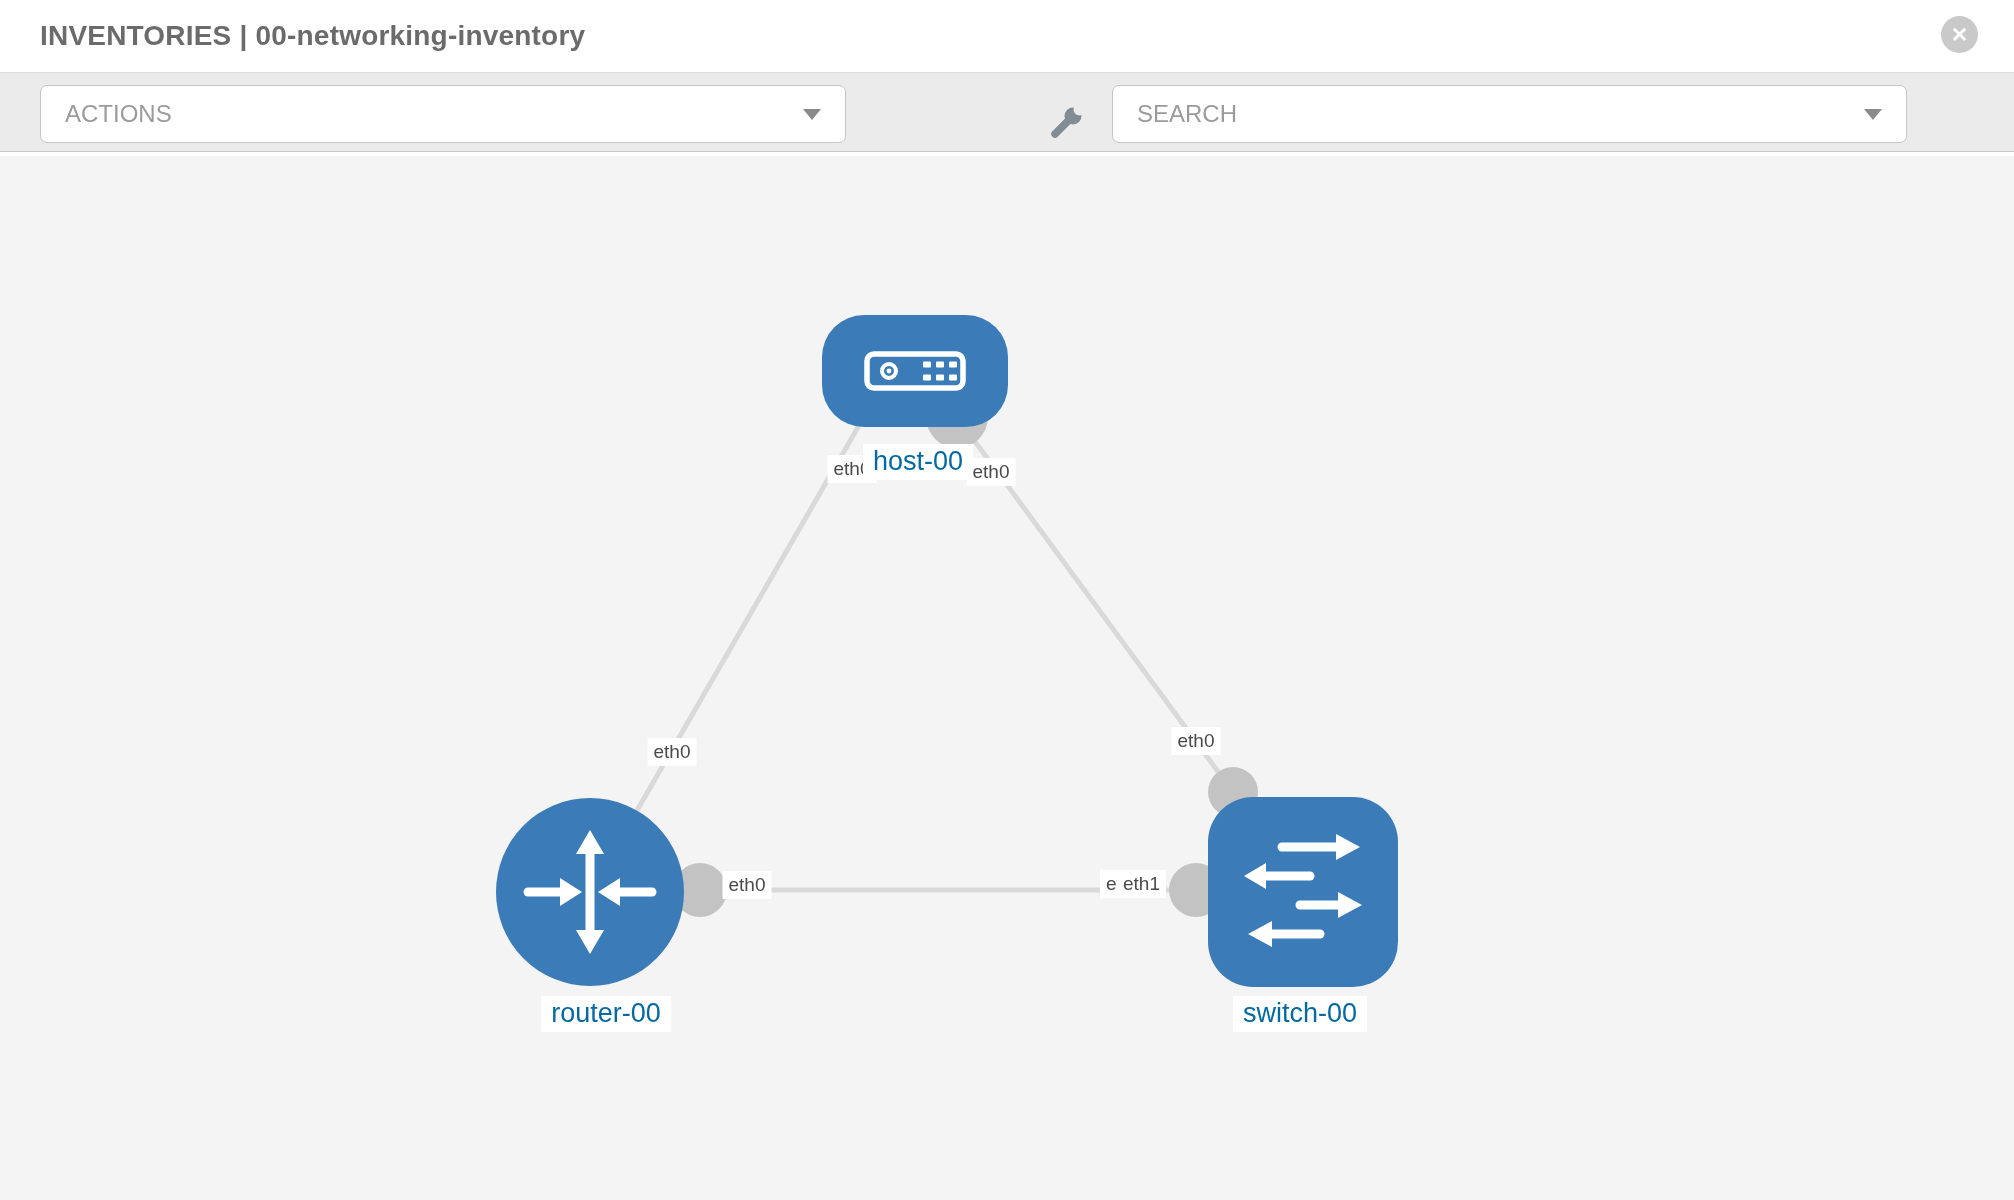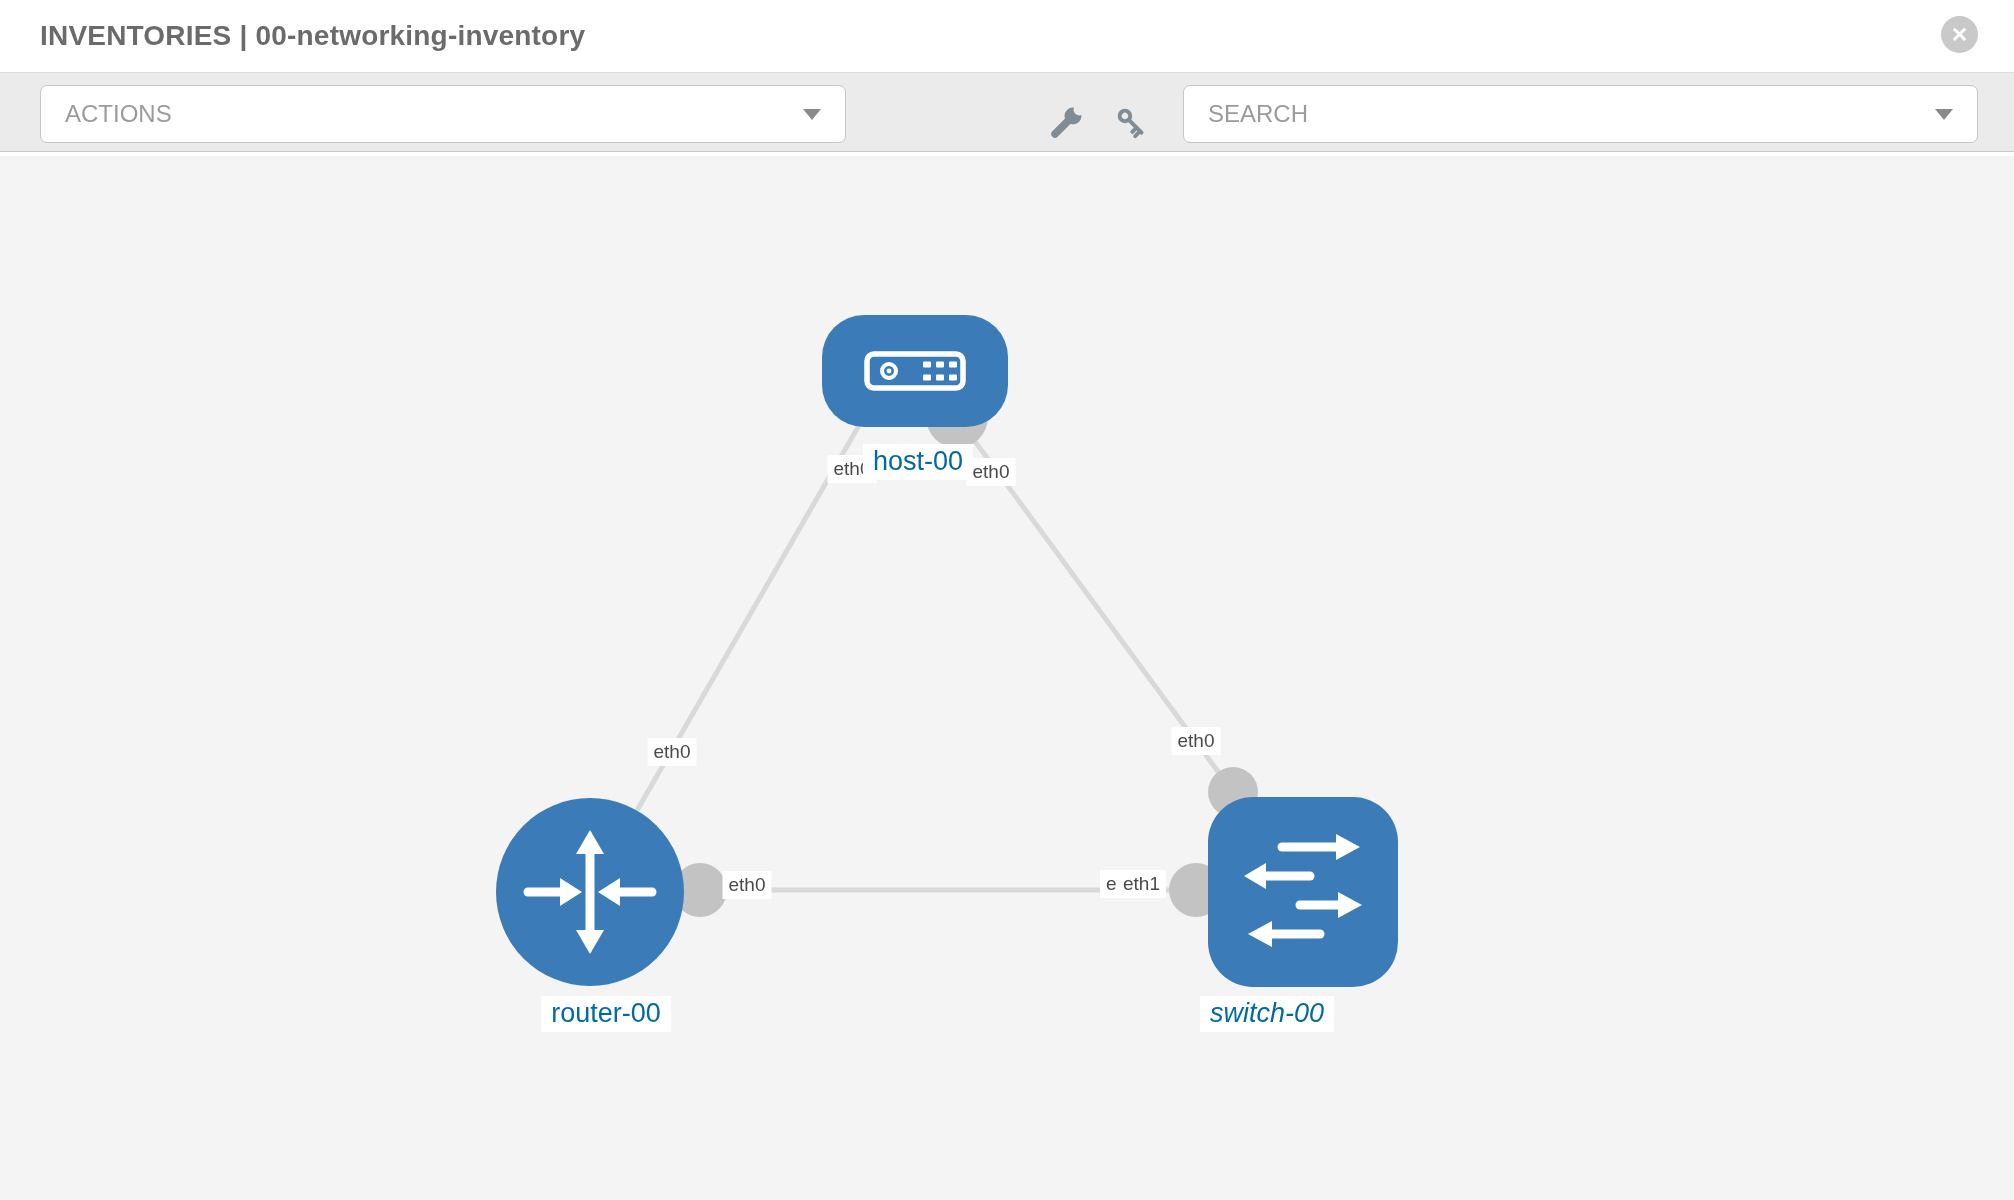--- a/index.html
+++ b/index.html
@@ -16,21 +16,21 @@
   .close-btn span{color:#ffffff;font-size:21px;font-weight:bold;line-height:1;}
   
   .toolbar{position:absolute;top:72px;left:0;width:2014px;height:80px;background:#ebebeb;
     border-top:1px solid #dcdcdc;border-bottom:1px solid #c9c9c9;box-sizing:border-box;}
   .select{position:absolute;top:12px;height:58px;background:#ffffff;border:1px solid #c6c6c6;
     border-radius:7px;box-sizing:border-box;display:flex;align-items:center;
     padding:0 24px;font-size:24px;color:#9b9b9b;cursor:pointer;}
   .select .caret{margin-left:auto;width:0;height:0;
     border-left:9px solid transparent;border-right:9px solid transparent;border-top:11px solid #8a8a8a;}
   .select-actions{left:40px;width:806px;}
-  .select-search{left:1183px;width:795px;}
+  .select-search{left:1112px;width:795px;}
   .iconbtn{position:absolute;top:22px;width:56px;height:56px;border:none;background:transparent;
     padding:0;cursor:pointer;display:flex;align-items:center;justify-content:center;}
   .iconbtn-wrench{left:1038px;}
   .iconbtn-key{left:1104px;}
   
   .canvas{position:absolute;top:156px;left:0;width:2014px;height:1044px;background:#f4f4f4;}
   .canvas svg{position:absolute;top:0;left:0;}
   .chip{position:absolute;background:#ffffff;color:#4a4a4a;font-size:19px;line-height:1.25;
     padding:2px 6px;white-space:nowrap;transform:translateX(-50%);}
   .chip.noctr{transform:none;}
@@ -140,15 +140,15 @@
   <div class="chip" style="left:991px;top:302px;">eth0</div>
 
   <div class="chip" style="left:672px;top:582px;">eth0</div>
   <div class="chip" style="left:1196px;top:571px;">eth0</div>
 
   <div class="chip" style="left:747px;top:715px;">eth0</div>
   <div class="chip noctr" style="left:1100px;top:714px;">eth1</div>
   <div class="chip noctr" style="left:1117px;top:714px;">eth1</div>
 
   <div class="nodelabel" style="left:606px;top:840px;">router-00</div>
-  <div class="nodelabel" style="left:1267px;top:840px;font-style:italic;">switch-00</div>
+  <div class="nodelabel" style="left:1300px;top:840px;">switch-00</div>
 
 </div>
 
 </body></html>

